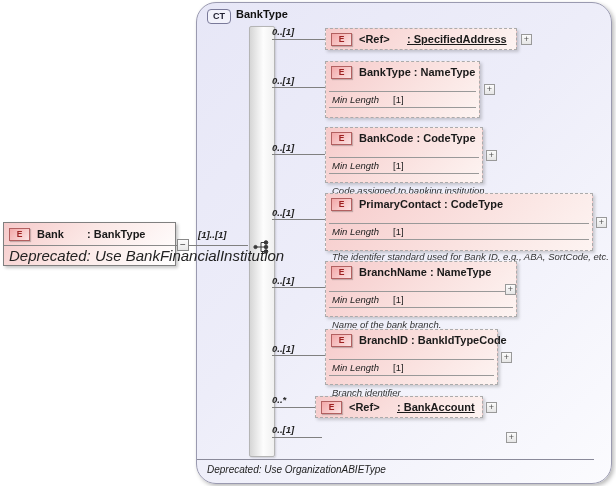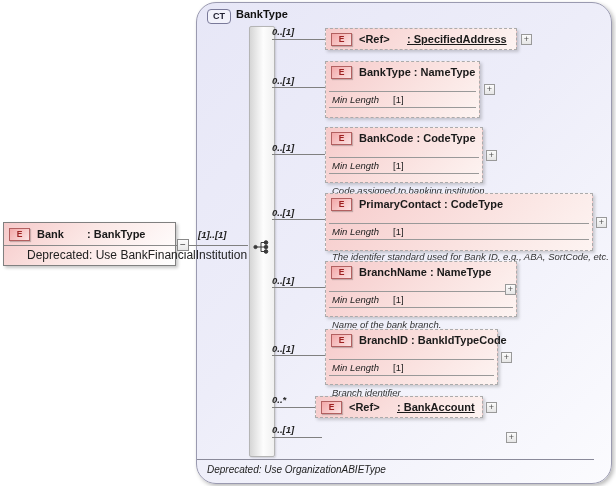--- a/index.html
+++ b/index.html
@@ -61,22 +61,22 @@
     text-align:center; font-size:10px; color:#444; border:1px solid #888;
     background:linear-gradient(#fdfdfd,#e8e8e8); box-sizing:border-box; }
 
   
   .bank-box { position:absolute; left:3px; top:222px; width:173px; height:44px;
     border:1px solid #808080; background:linear-gradient(135deg,#f6caca 0%, #fbe7e5 45%, #ffffff 100%);
     box-shadow:2px 2px 3px rgba(0,0,0,0.22); box-sizing:border-box; }
   .bank-header { height:22px; line-height:22px; padding-left:5px; font-size:11px;
     font-weight:bold; color:#1a1a1a; border-bottom:1px solid #8a8a8a; white-space:nowrap; }
   .bank-header .fname { min-width:50px; }
-  .bank-annot { font-size:12px; color:#222; line-height:19px;
-    padding-left:23px; white-space:nowrap; }
+  .bank-annot { font-size:15px; font-style:italic; color:#222; line-height:19px;
+    padding-left:5px; white-space:nowrap; }
 </style>
 </head>
 <body>
 
 <div class="page">
 
   <div class="ct-container">
     <div class="ct-badge">CT</div>
     <div class="ct-title">BankType</div>
 

